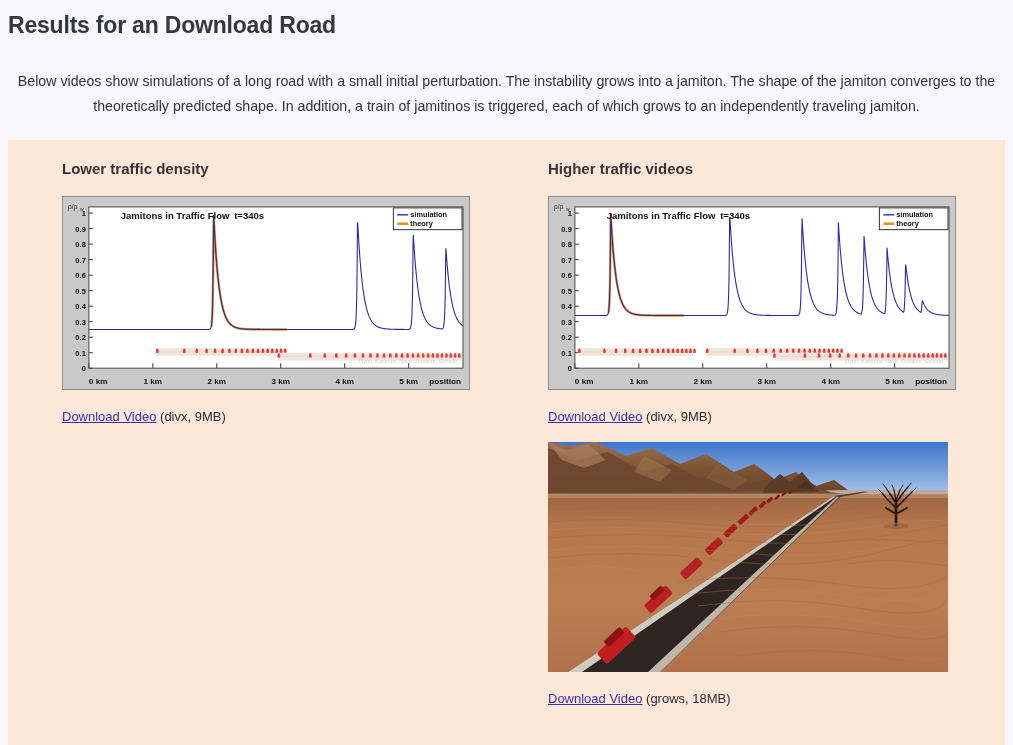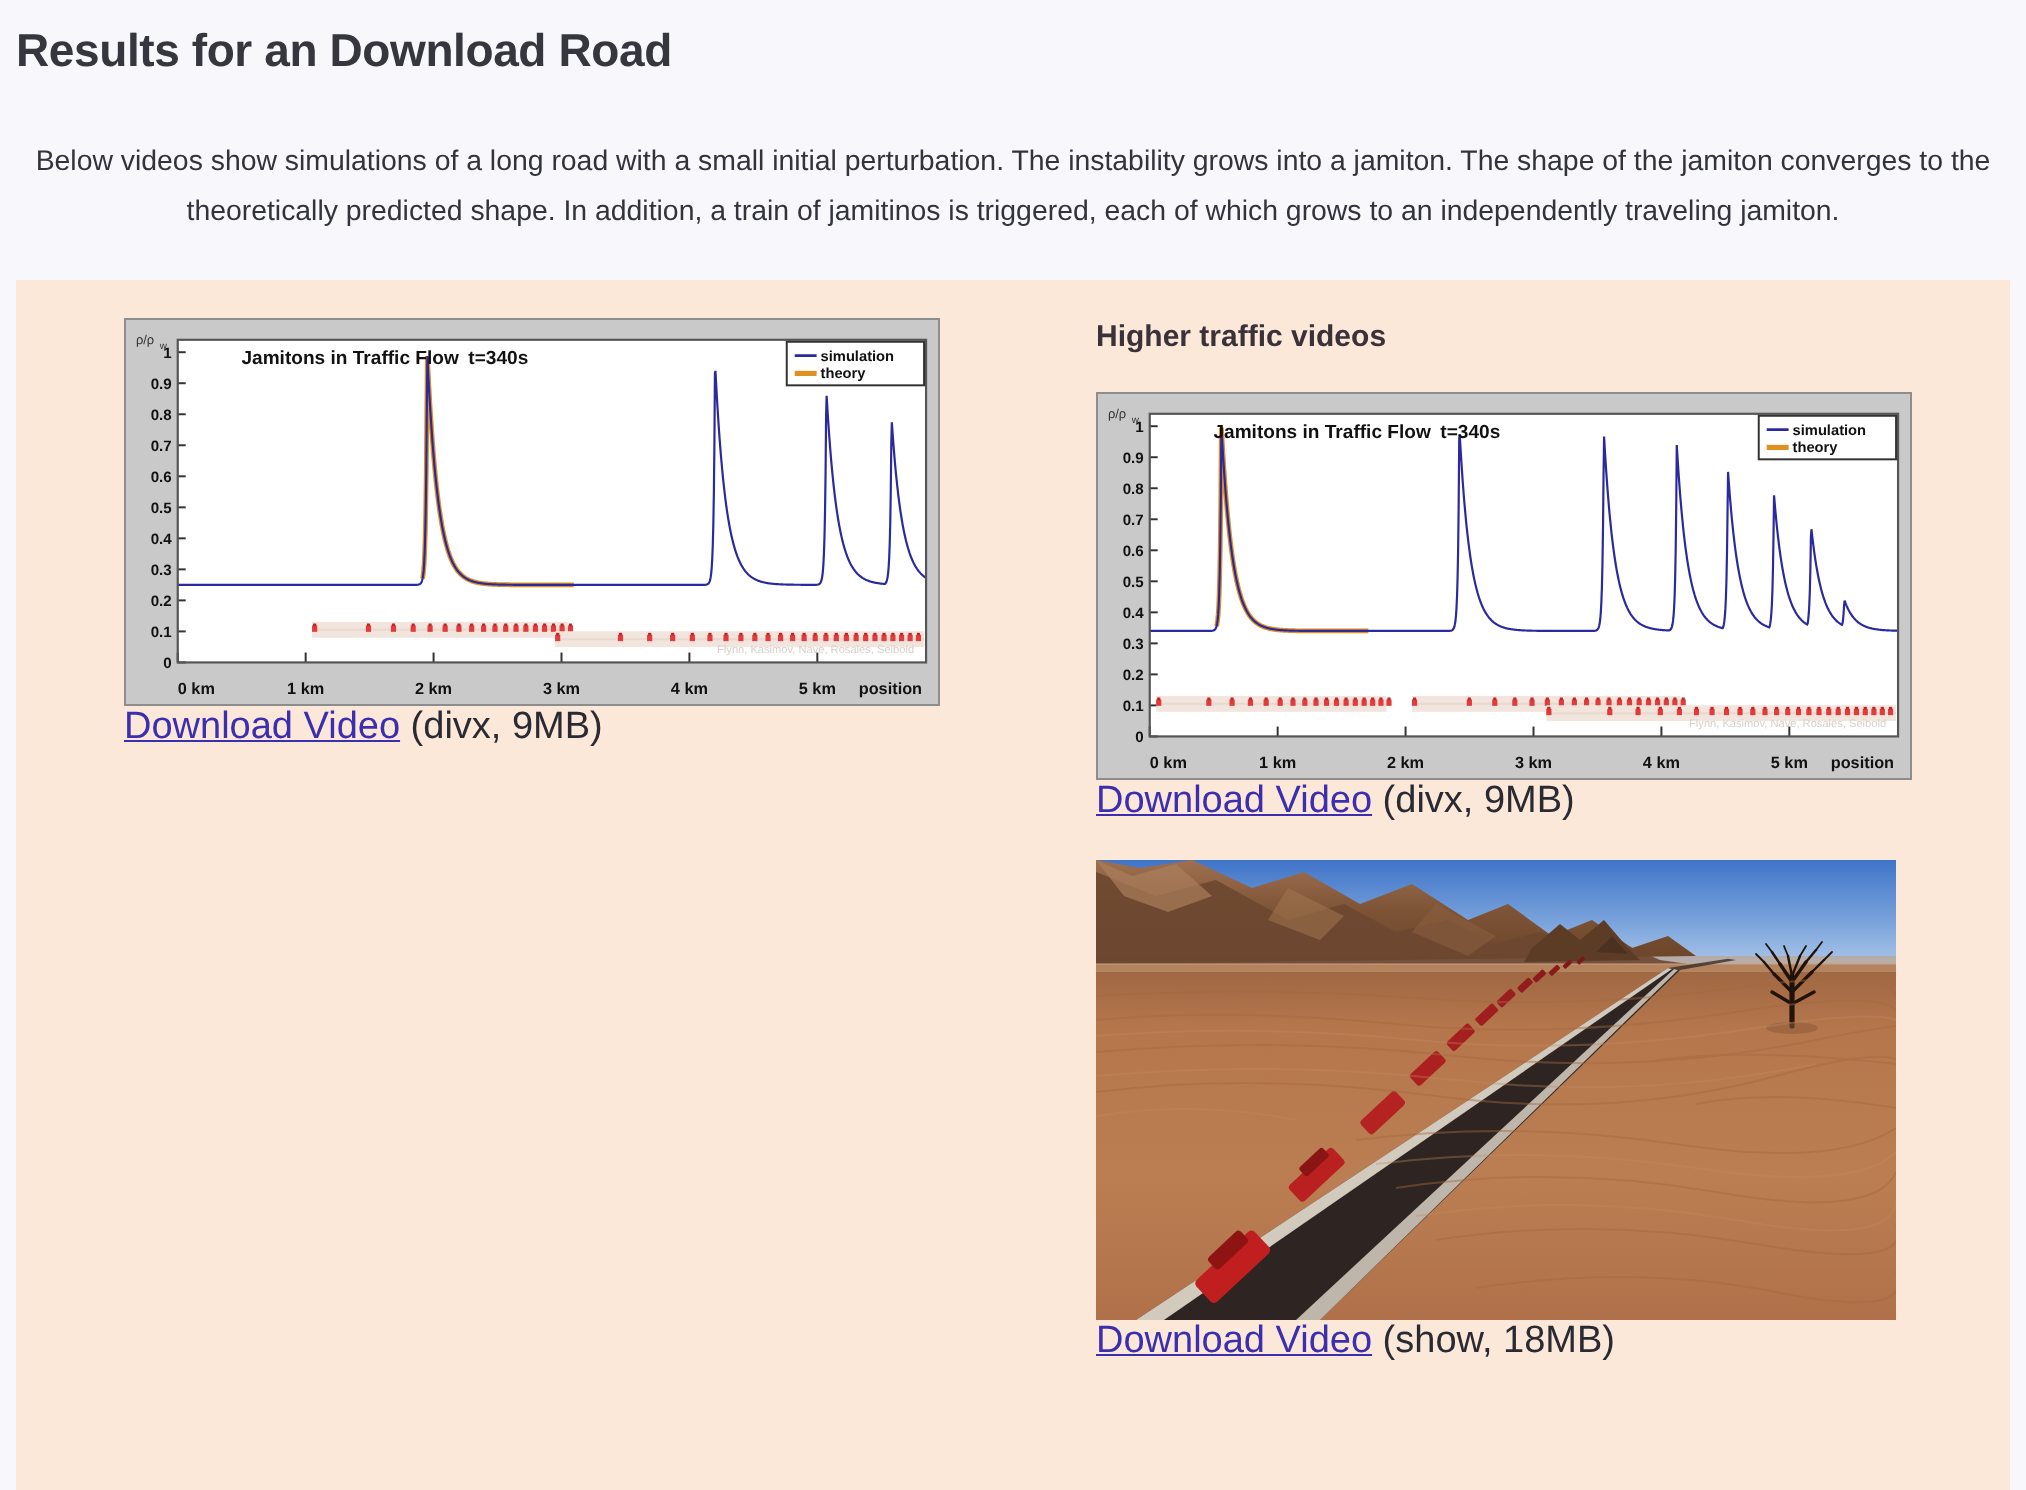--- a/index.html
+++ b/index.html
@@ -35,39 +35,40 @@
   .fig{
     margin-top:19px;
     width:408px;height:194px;
     border:1px solid #8d8d8d;
     background:#c9c9c9;
     position:relative;
     box-sizing:border-box;
   }
   .fig .plotbg{position:absolute;left:0;top:0;width:100%;height:100%;}
   .dl{
-    font-size:19px;color:#2a2a33;
+    margin-top:19px;font-size:13px;color:#2a2a33;
   }
   .dl a{color:#3b2fb0;text-decoration:underline;}
   .dl .meta{color:#2a2a33;}
   .render{
     margin-top:18px;width:400px;height:230px;
     border:0;display:block;position:relative;overflow:hidden;
   }
 </style>
 </head>
 <body>
 
 <h1 id="page-title">Results for an Download Road</h1>
 
 <p id="intro">Below videos show simulations of a long road with a small initial perturbation. The instability grows into a jamiton. The shape of the jamiton converges to the theoretically predicted shape. In addition, a train of jamitinos is triggered, each of which grows to an independently traveling jamiton.</p>
 
 <div id="panel">
 
   <div class="col col-left">
+    <div class="section-h">Lower traffic density</div>
 
     <div class="fig">
       <svg class="plotbg" viewBox="0 0 408 194" preserveAspectRatio="none">
         <rect x="0" y="0" width="408" height="194" fill="#c9c9c9"></rect>
         <rect x="26" y="10" width="376" height="163" fill="#ffffff"></rect>
 
         <g id="l-yticks">
             <line x1="26" y1="173" x2="30" y2="173" stroke="#333" stroke-width="1"></line>
             <text x="23" y="176" text-anchor="end" font-family="Liberation Sans, sans-serif" font-size="7.6" font-weight="bold" fill="#111">0</text>
             <line x1="26" y1="157.32692307692307" x2="30" y2="157.32692307692307" stroke="#333" stroke-width="1"></line>
@@ -536,17 +537,17 @@
             <path d="M0,108 Q90,100 180,110 T360,102"></path>
             <path d="M140,152 Q220,142 300,154 T400,146"></path>
             <path d="M160,178 Q240,166 320,180 T400,170"></path>
             <path d="M0,128 Q50,120 100,130"></path>
           </g>
         </g>
       </svg>
     </div>
 
     <div class="dl">
-      <a href="#">Download Video</a><span class="meta"> (show, 18MB)</span>
+      <a href="#">Download Video</a><span class="meta"> (grows, 18MB)</span>
     </div>
   </div>
 
 </div>
 
 </body></html>

